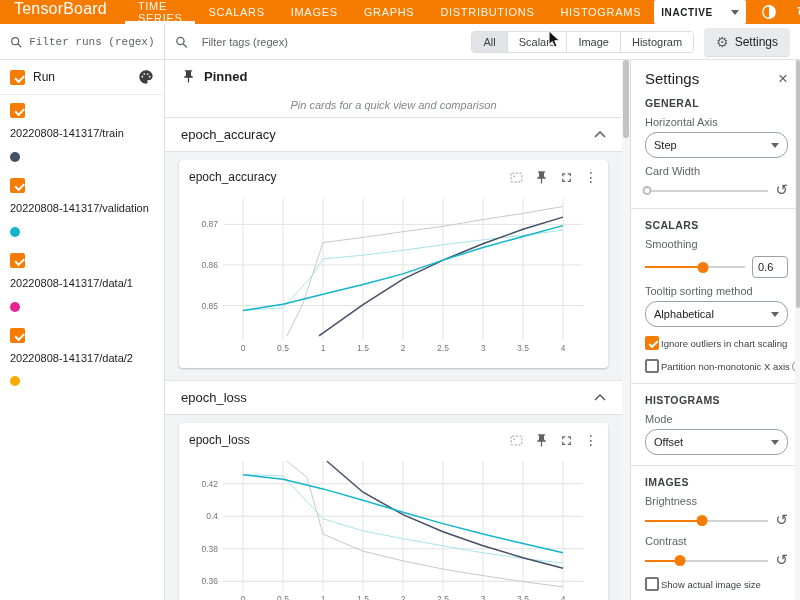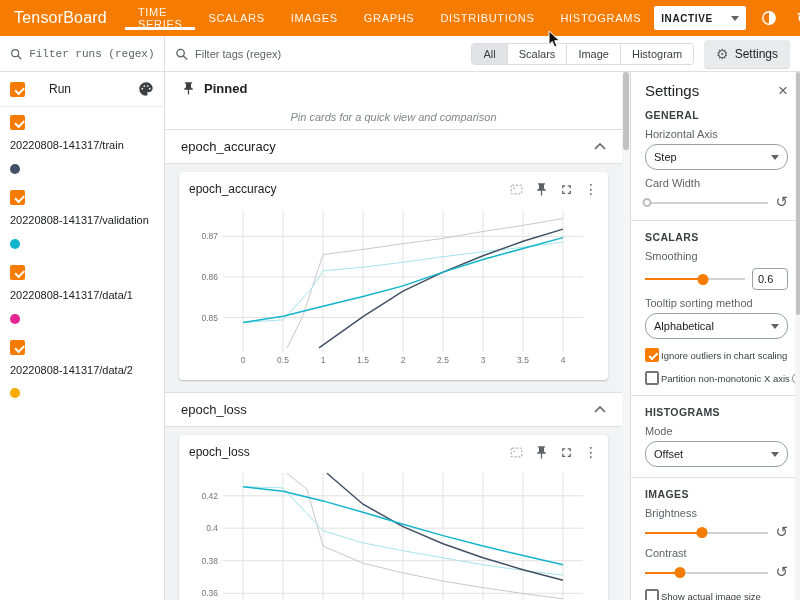--- a/index.html
+++ b/index.html
@@ -1,53 +1,53 @@
 <!DOCTYPE html>
 <html><head>
 <meta charset="utf-8">
 <style>
   * { margin:0; padding:0; box-sizing:border-box; }
   html,body { width:800px; height:600px; overflow:hidden; background:#fff;
     font-family:"Liberation Sans","DejaVu Sans",sans-serif; }
   .app { position:relative; width:800px; height:600px; overflow:hidden; display:flex; flex-direction:column; }
 
   
-  .topbar { height:36px; background:#f57c00; display:flex; align-items:center; color:#fff; flex:none; }
+  .topbar { height:24px; background:#f57c00; display:flex; align-items:flex-start; color:#fff; flex:none; }
   .logo { font-size:16px; font-weight:500; display:flex; align-items:center; padding:0 18px 0 14px; letter-spacing:.2px; }
   .tabs { display:flex; align-items:stretch; }
   .tab { display:flex; align-items:center; padding:0 13px; font-size:11px; font-weight:500; letter-spacing:.7px; cursor:pointer; color:rgba(255,255,255,.95); }
   .tab.active { box-shadow:inset 0 -3px 0 #fff; }
   .topbar-right { margin-left:auto; display:flex; align-items:center; padding-right:12px; gap:12px; }
   .status-select { background:#fff; color:#202124; height:24px; min-width:92px; border-radius:2px; display:flex; align-items:center; justify-content:space-between; padding:0 7px; font-size:10px; font-weight:700; letter-spacing:.6px; cursor:pointer; }
   .caret-dn { width:0; height:0; border-left:4px solid transparent; border-right:4px solid transparent; border-top:5px solid #5f6368; display:inline-block; margin-left:6px; }
   .hicon { display:flex; align-items:center; justify-content:center; width:22px; height:22px; cursor:pointer; }
   .hicon.glyph { font-size:16px; color:#fff; font-family:"DejaVu Sans",sans-serif; }
 
   
   .body-row { flex:1; display:flex; min-height:0; }
 
   
   .sidebar { width:165px; flex:none; border-right:1px solid #e0e0e0; display:flex; flex-direction:column; background:#fff; }
   .filter-row { height:36px; flex:none; display:flex; align-items:center; gap:7px; padding:0 10px; border-bottom:1px solid #e0e0e0; }
   .filter-row input { border:none; outline:none; font-size:11px; width:100%; color:#202124; font-family:Liberation Mono, monospace; }
   .filter-row input::placeholder { color:#5f6368; }
-  .runs-header { display:flex; align-items:center; gap:24px; padding:9px 10px; border-bottom:1px solid #eee; }
+  .runs-header { display:flex; align-items:center; gap:8px; padding:9px 10px; border-bottom:1px solid #eee; }
   .runs-header .hdr-label { font-size:12px; color:#202124; flex:1; }
   .run-row { display:flex; align-items:flex-start; gap:8px; padding:8px 10px; cursor:pointer;flex-direction:column; }
   .run-label { flex:1; font-size:11px; line-height:1.35; color:#202124; word-break:break-all; }
   .run-dot { width:10px; height:10px; border-radius:50%; flex:none; margin-top:3px; }
 
   .checkbox { width:15px; height:15px; border:2px solid #757575; border-radius:2px; flex:none; position:relative; background:#fff; cursor:pointer; }
   .checkbox.checked { background:#f57c00; border-color:#f57c00; }
   .checkbox.checked::after { content:""; position:absolute; left:2.5px; top:3px; width:7px; height:3.5px; border-left:2px solid #fff; border-bottom:2px solid #fff; transform:rotate(-45deg); }
 
   
   .main-wrap { flex:1; display:flex; flex-direction:column; min-width:0; }
   .toolbar { height:36px; flex:none; display:flex; align-items:center; border-bottom:1px solid #e0e0e0; padding:0 10px; gap:10px; }
-  .tag-filter { display:flex; align-items:center; gap:7px; flex:1; min-width:0; }
+  .tag-filter { display:flex; align-items:center; gap:14px; flex:1; min-width:0; }
   .tag-filter input { border:none; outline:none; font-size:11px; color:#202124; width:100%; font-family:inherit; }
   .tag-filter input::placeholder { color:#5f6368; }
   .toggle-group { display:flex; border:1px solid #dadce0; border-radius:4px; overflow:hidden; flex:none; }
   .filter-btn { font-size:11px; color:#3c4043; background:#fff; padding:4px 11px; border:none; border-right:1px solid #dadce0; cursor:pointer; font-family:inherit; }
   .filter-btn:last-child { border-right:none; }
   .filter-btn.active { background:#e1e3e6; }
   .settings-btn { display:flex; align-items:center; gap:6px; background:#e9eaec; border:none; border-radius:4px; height:28px; padding:0 12px; font-size:12px; color:#202124; cursor:pointer; box-shadow:0 1px 1px rgba(0,0,0,.15); flex:none; font-family:inherit; }
   .gear-sm { font-size:14px; color:#5f6368; font-family:"DejaVu Sans",sans-serif; }
 
   .content-row { flex:1; display:flex; min-height:0; }

